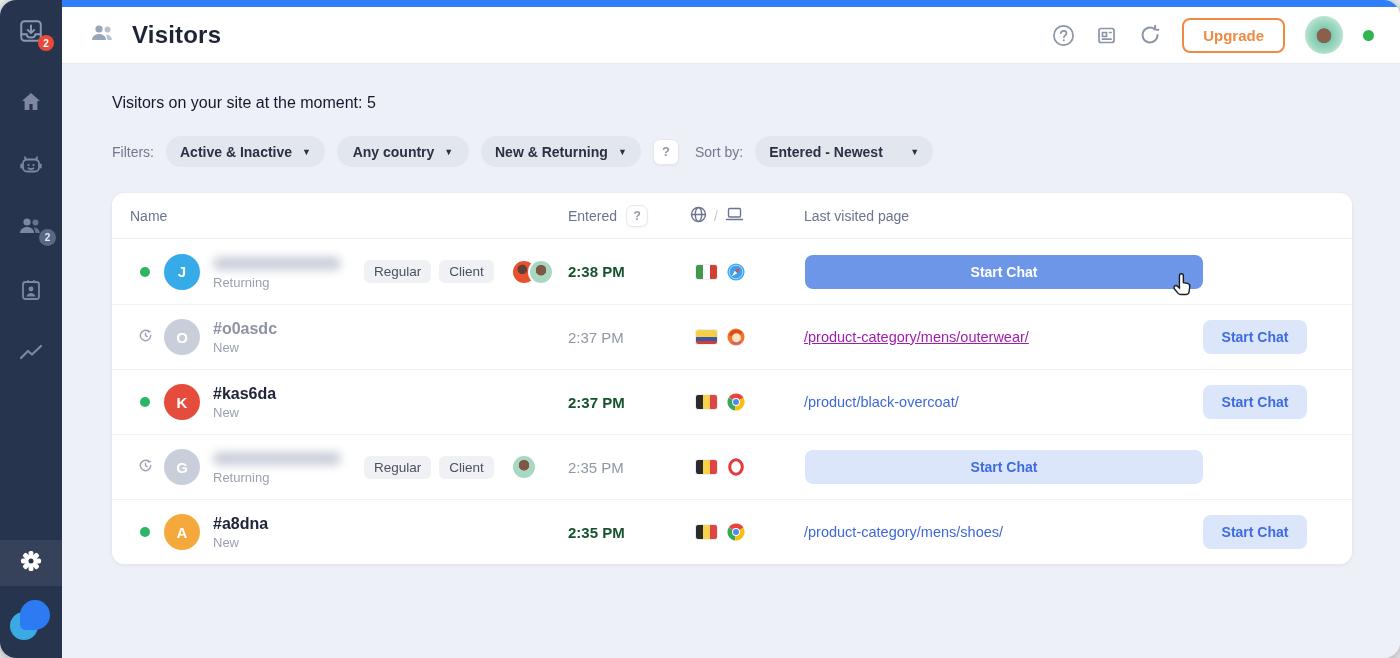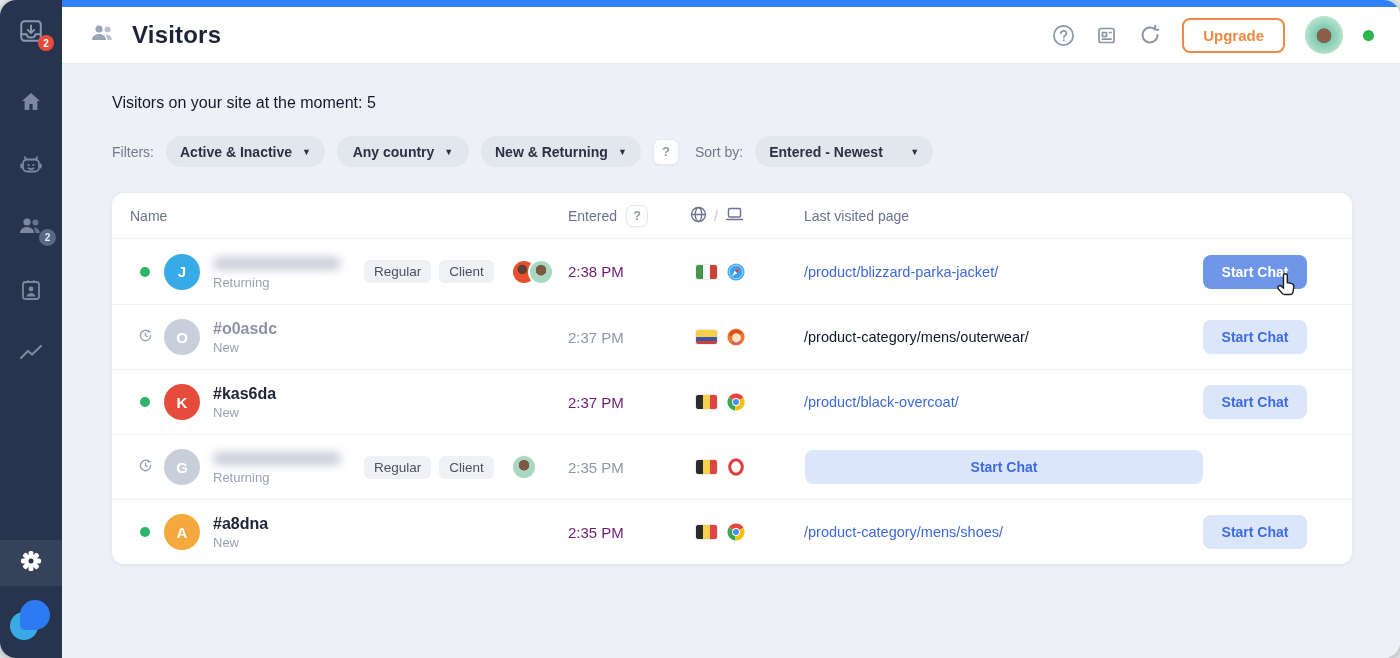--- a/index.html
+++ b/index.html
@@ -78,30 +78,30 @@
   .nm.idle { color:#8d93a4; }
   .nm-blur { width:128px; height:13px; border-radius:6px; background:#c9cdd8; filter:blur(5px); margin:3px 0 5px; }
   .sub { font-size:13px; color:#9aa1b2; margin-top:1px; }
   .tags { display:flex; align-items:center; gap:8px; margin-left:10px; }
   .tag { background:#f0f1f4; border-radius:6px; padding:4px 10px; font-size:13.5px; color:#4a5162; white-space:nowrap; }
   .ops { display:flex; margin-left:4px; }
   .op { width:26px; height:26px; border-radius:50%; border:2px solid #fff; flex:0 0 26px; }
   .op + .op { margin-left:-9px; }
   .op-orange { background:radial-gradient(circle at 42% 38%, #5d4036 24%, #e8502f 27%); }
   .op-photo  { background:radial-gradient(circle at 50% 42%, #7e5845 30%, #a9d8c2 33%); }
-  .cell-time { padding-left:28px; font-size:15px; font-weight:400; color:#701a75; }
+  .cell-time { padding-left:28px; font-size:15px; font-weight:700; color:#14532d; }
   .cell-time.idle { color:#8f96a6; font-weight:500; }
   .cell-geo { padding-left:36px; display:flex; align-items:center; gap:10px; }
   .flag { width:21px; height:14px; border-radius:2px; overflow:hidden; display:flex;
           box-shadow:0 0 0 1px rgba(20,30,60,.08); }
   .flag.h { flex-direction:column; }
   .flag span { display:block; }
   .cell-url { padding-left:14px; font-size:14.5px; color:#3e68d8; cursor:pointer; white-space:nowrap;
               overflow:hidden; text-overflow:ellipsis; }
-  .cell-url.idle { color:#0f172a; cursor:default; }
+  .cell-url.idle { color:#a21caf; cursor:default;text-decoration:underline; }
   .cell-btn { position:relative; }
   .start-chat { width:100%; height:34px; border:none; border-radius:8px; background:#dbe6fb; color:#3f6be0;
                 font-family:inherit; font-size:14px; font-weight:700; cursor:pointer;margin-left:15px; }
   .start-chat.hover { background:#6d96e8; color:#fff; }
   .cursor-hand { position:absolute; right:-8px; bottom:-13px; pointer-events:none; }
 </style>
 </head>
 <body>
 
 <div class="app">
@@ -303,21 +303,20 @@
               </span>
               <span style="display: flex;">
                 <svg width="18" height="18" viewBox="0 0 20 20">
                   <circle cx="10" cy="10" r="9.5" fill="#3aa2ee"></circle>
                   <circle cx="10" cy="10" r="7.6" fill="none" stroke="#bfe2fb" stroke-width="1"></circle>
                   <polygon points="14.6,5.4 11.3,11.3 8.7,8.7" fill="#e8453c"></polygon>
                   <polygon points="5.4,14.6 8.7,8.7 11.3,11.3" fill="#ffffff"></polygon>
                 </svg>
               </span>
             </div>
-            <div class="cell-url">/product/blizzard-parka-jacket/</div>
             <div class="cell-btn"><button class="start-chat hover">Start Chat</button><span class="cursor-hand"><svg width="24" height="26" viewBox="0 0 22 24">
                   <path d="M8.6 1.6c1 0 1.8.8 1.8 1.8v6.4l3.6.7c1.5.3 2.5 1.6 2.3 3.1l-.6 4.6c-.2 1.5-1.5 2.6-3 2.6H8c-.9 0-1.8-.4-2.4-1.1l-3.4-4c-.7-.8-.6-2 .2-2.7.7-.6 1.8-.6 2.5.1l1.9 1.7V3.4c0-1 .8-1.8 1.8-1.8z" fill="#fff" stroke="#1c1c1c" stroke-width="1.3"></path>
                 </svg></span></div>
           </div>
           <div class="trow vrow">
             <div class="cell-status">
               <span><svg width="15" height="15" viewBox="0 0 16 16" fill="none" stroke="#9aa1b2" stroke-width="1.5" stroke-linecap="round">
                   <path d="M13.5 8a5.5 5.5 0 1 1-2.2-4.4"></path>
                   <path d="M11 2.6l.4 1.6 1.6-.3"></path>
                   <path d="M8 5.5V8l1.8 1.2"></path>

